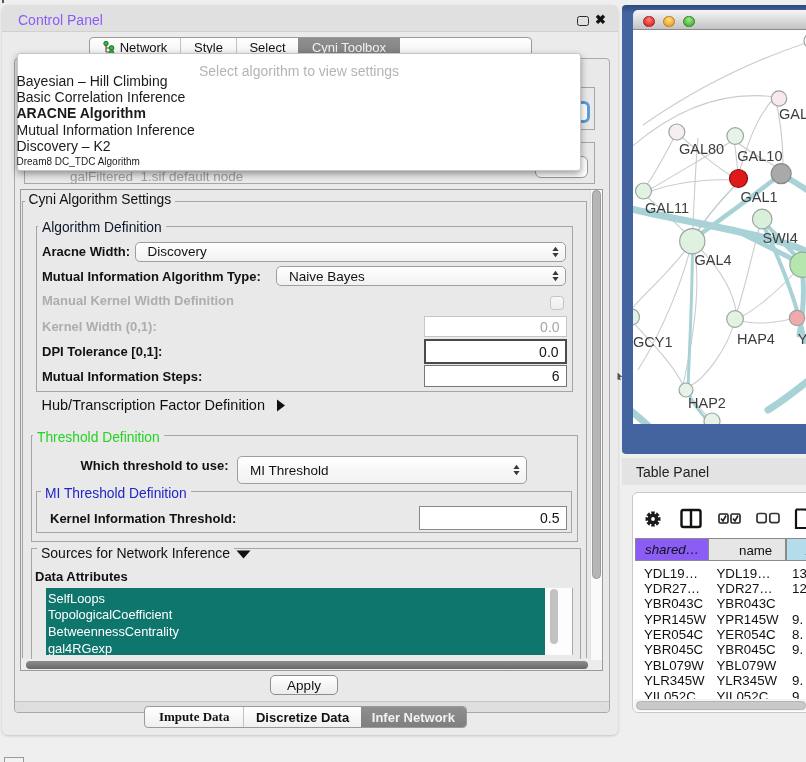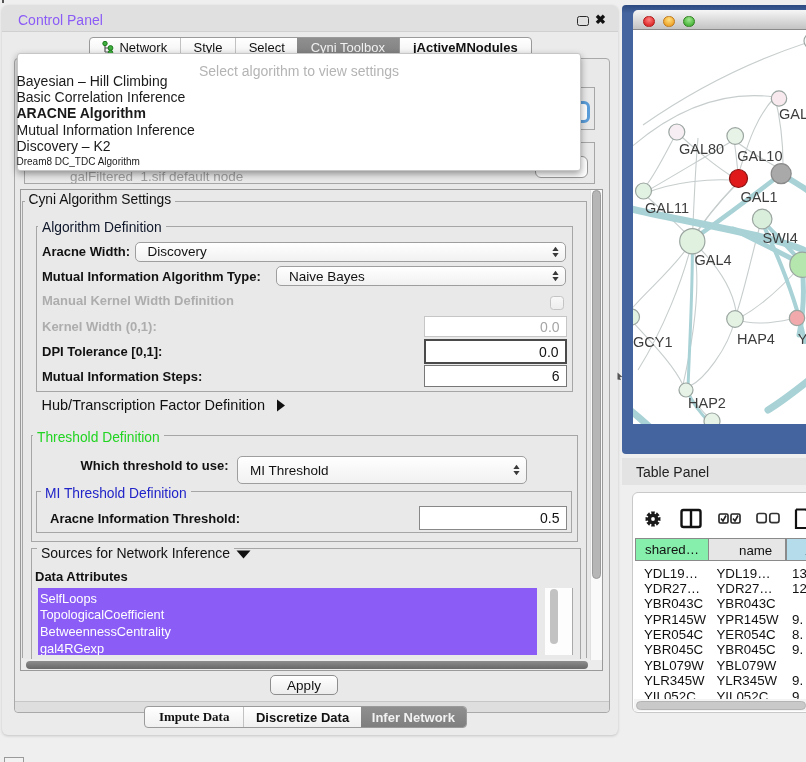--- a/index.html
+++ b/index.html
@@ -59,29 +59,29 @@
   </svg>
 <div class="gb" style="left:31px;top:435px;width:547px;height:107px;"></div>
 <div class="gl" style="left:33px;top:430.5px;color:#22d422;">Threshold Definition</div>
 <div class="a b" style="left:80.5px;top:458.2px;">Which threshold to use:</div>
 <div class="combo" style="left:237px;top:456px;width:289.5px;height:28px;">MI Threshold<svg width="7" height="11" viewBox="0 0 7 11">
       <path d="M3.5 0.2 L6.6 4.4 H0.4 Z" fill="#3a3a3a"></path>
       <path d="M3.5 10.8 L0.4 6.6 H6.6 Z" fill="#3a3a3a"></path>
     </svg></div>
 <div class="gb" style="left:36px;top:491px;width:536px;height:42px;"></div>
 <div class="gl" style="left:41px;top:487px;color:#2124c8;">MI Threshold Definition</div>
-<div class="a b" style="left:50px;top:510.5px;">Aracne Information Threshold:</div>
+<div class="a b" style="left:50px;top:510.5px;">Kernel Information Threshold:</div>
 <div class="fld" style="left:418.5px;top:506px;width:148px;height:24.3px;border:1.5px solid #888;color:#111;">0.5</div>
 <div class="gb" style="left:31px;top:548px;width:550px;height:112px;border-bottom:none;"></div>
 <div class="gl" style="left:37px;top:546px;font-size:14px;">Sources for Network Inference</div>
 <svg class="a" style="left:236px;top:549.5px;" width="15" height="9" viewBox="0 0 15 9">
     <path d="M0.5 0.5 L14.5 0.5 L7.5 8.5 Z" fill="#111"></path>
   </svg>
 <div class="a b" style="left:35px;top:568.5px;">Data Attributes</div>
-<div class="a" style="left:38px;top:587.5px;width:499px;height:67px;background:#8b5cf6;color:#fff;overflow:hidden;font-size:12.8px;">
+<div class="a" style="left:46px;top:587.5px;width:499px;height:67px;background:#0f766e;color:#fff;overflow:hidden;font-size:12.8px;">
     <div style="padding-left:2px;line-height:16.7px;padding-top:3px;">SelfLoops<br>TopologicalCoefficient<br>BetweennessCentrality<br>gal4RGexp</div>
   </div>
 <div class="a" style="left:545px;top:587.5px;width:27.6px;height:67px;background:#fdfdfd;border-right:1px solid #a9a9a9;"></div>
 <div class="a" style="left:550px;top:589px;width:8.2px;height:54.5px;background:#c2c2c2;border-radius:4px;"></div>
 <div class="a" style="left:21px;top:658.5px;width:581px;height:11px;background:#ececec;"></div>
 <div class="a" style="left:26px;top:660.5px;width:562px;height:8px;background:linear-gradient(#8d8d8d,#686868);border-radius:4px;"></div>
 <div class="a" style="left:590px;top:190px;width:12px;height:470px;background:#fafafa;border-left:1px solid #e0e0e0;"></div>
 <div class="a" style="left:591.5px;top:190px;width:9px;height:389px;background:#b6b6b6;border:1px solid #9a9a9a;border-radius:4.5px;"></div>
 <div class="a" style="left:270px;top:675px;width:68px;height:20px;background:linear-gradient(#ffffff,#ececec);border:1px solid #8e8e8e;border-radius:5px;display:flex;align-items:center;justify-content:center;font-size:13.5px;">Apply</div>
 <div class="tabbar" style="left:144px;top:706px;width:323px;height:22px;font-weight:bold;">
@@ -95,21 +95,20 @@
         <path d="M3 3 L3 11 M3 7 L8 7 M3 11 L8 11" stroke="#555" stroke-width="1.2" fill="none"></path>
         <circle cx="3" cy="2.5" r="2.2" fill="#3faf3f" stroke="#1e7a1e"></circle>
         <circle cx="8.5" cy="7" r="2.4" fill="#3faf3f" stroke="#1e7a1e"></circle>
         <circle cx="8.5" cy="11.5" r="2.2" fill="#3faf3f" stroke="#1e7a1e"></circle>
       </svg>Network</div>
     <div class="div"></div>
     <div class="seg" style="width:55px;">Style</div>
     <div class="div"></div>
     <div class="seg" style="width:61px;">Select</div>
     <div class="seg sel" style="width:102px;">Cyni Toolbox</div>
-    <div class="seg" style="width:133px;font-weight:bold;border-left:1px solid #9a9a9a;border-radius:0 4px 0 0;">jActiveMNodules</div>
   </div>
 <div class="a" style="left:17px;top:53px;width:564px;height:118px;background:#fff;border:1px solid #c6c6c6;border-radius:3px;box-shadow:0 3px 7px rgba(0,0,0,0.38);"></div>
 <div class="a" style="left:17px;top:63px;width:564px;text-align:center;color:#b4b4b4;font-size:14px;">Select algorithm to view settings</div>
 <div class="a" style="left:16.5px;top:81.0px;font-size:14px;line-height:14px;transform:translateY(-50%);color:#1a1a1a;">Bayesian – Hill Climbing</div>
 <div class="a" style="left:16.5px;top:97.2px;font-size:14px;line-height:14px;transform:translateY(-50%);color:#1a1a1a;">Basic Correlation Inference</div>
 <div class="a" style="left:16.5px;top:113.4px;font-size:14px;line-height:14px;transform:translateY(-50%);color:#1a1a1a;"><b>ARACNE Algorithm</b></div>
 <div class="a" style="left:16.5px;top:129.6px;font-size:14px;line-height:14px;transform:translateY(-50%);color:#1a1a1a;">Mutual Information Inference</div>
 <div class="a" style="left:16.5px;top:145.8px;font-size:14px;line-height:14px;transform:translateY(-50%);color:#1a1a1a;">Discovery – K2</div>
 <div class="a" style="left:16.5px;top:162.0px;font-size:10px;line-height:14px;transform:translateY(-50%);color:#1a1a1a;">Dream8 DC_TDC Algorithm</div>
 <svg class="a" style="left:615px;top:371px;" width="9" height="10" viewBox="0 0 9 10">
@@ -195,21 +194,21 @@
     <line x1="51" y1="6" x2="51" y2="23" stroke="#111" stroke-width="2.4"></line>
     <rect x="79" y="10" width="9" height="9" rx="1.5" fill="none" stroke="#222" stroke-width="1.6"></rect>
     <path d="M81 14.5 L83 17 L86 11.5" stroke="#222" stroke-width="1.6" fill="none"></path>
     <rect x="91" y="10" width="9" height="9" rx="1.5" fill="none" stroke="#222" stroke-width="1.6"></rect>
     <path d="M93 14.5 L95 17 L98 11.5" stroke="#222" stroke-width="1.6" fill="none"></path>
     <rect x="117" y="9.5" width="9.2" height="9.2" rx="2.2" fill="none" stroke="#333" stroke-width="1.7"></rect>
     <rect x="129.8" y="9.5" width="9.2" height="9.2" rx="2.2" fill="none" stroke="#333" stroke-width="1.7"></rect>
     <path d="M156 5.5 H166 M156 5.5 V24 H170" stroke="#111" stroke-width="2.2" fill="none"></path>
     <path d="M166 5.5 L170 9.5" stroke="#111" stroke-width="2.2" fill="none"></path>
   </svg>
-<div class="a" style="left:635px;top:538px;width:74px;height:23px;background:#86efac;border:1px solid #8a8a8a;display:flex;align-items:center;justify-content:center;font-size:13.3px;">shared…</div>
+<div class="a" style="left:635px;top:538px;width:74px;height:23px;background:#8b5cf6;border:1px solid #8a8a8a;display:flex;align-items:center;justify-content:center;font-size:13.3px;font-style:italic;">shared…</div>
 <div class="a" style="left:709px;top:538px;width:76.5px;height:23px;background:#e6e6e6;border:1px solid #8a8a8a;border-left:none;font-size:13.3px;">
     <span style="position:absolute;left:30px;top:4px;">name</span>
   </div>
 <div class="a" style="left:785.5px;top:538px;width:21px;height:23px;background:#b5dcea;border:1px solid #8a8a8a;font-size:13.3px;">
     <span style="position:absolute;left:19px;top:4px;">A</span>
   </div>
 <div class="a" style="left:644px;top:565.5px;font-size:13.3px;line-height:15px;">YDL19…</div>
 <div class="a" style="left:716.5px;top:565.5px;font-size:13.3px;line-height:15px;">YDL19…</div>
 <div class="a" style="left:792px;top:565.5px;font-size:13.3px;line-height:15px;">13</div>
 <div class="a" style="left:644px;top:580.9px;font-size:13.3px;line-height:15px;">YDR27…</div>

